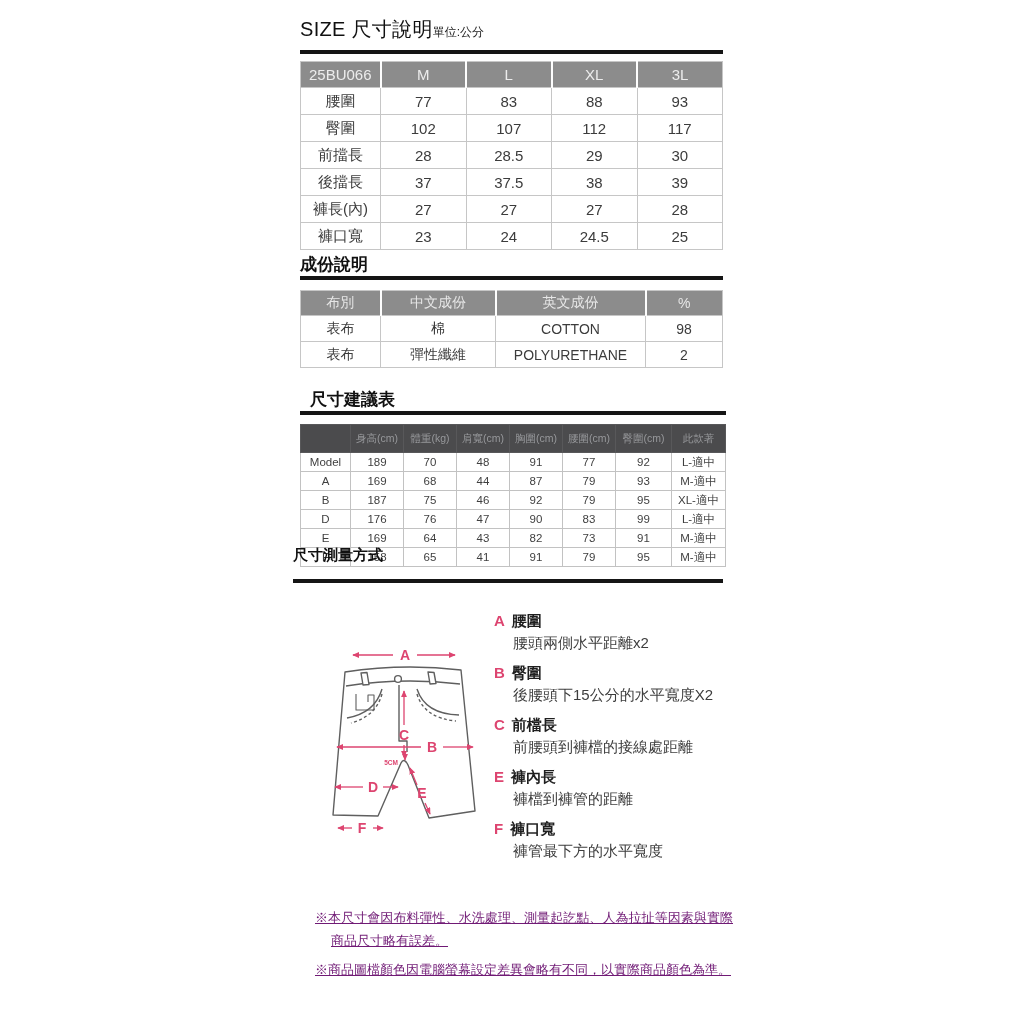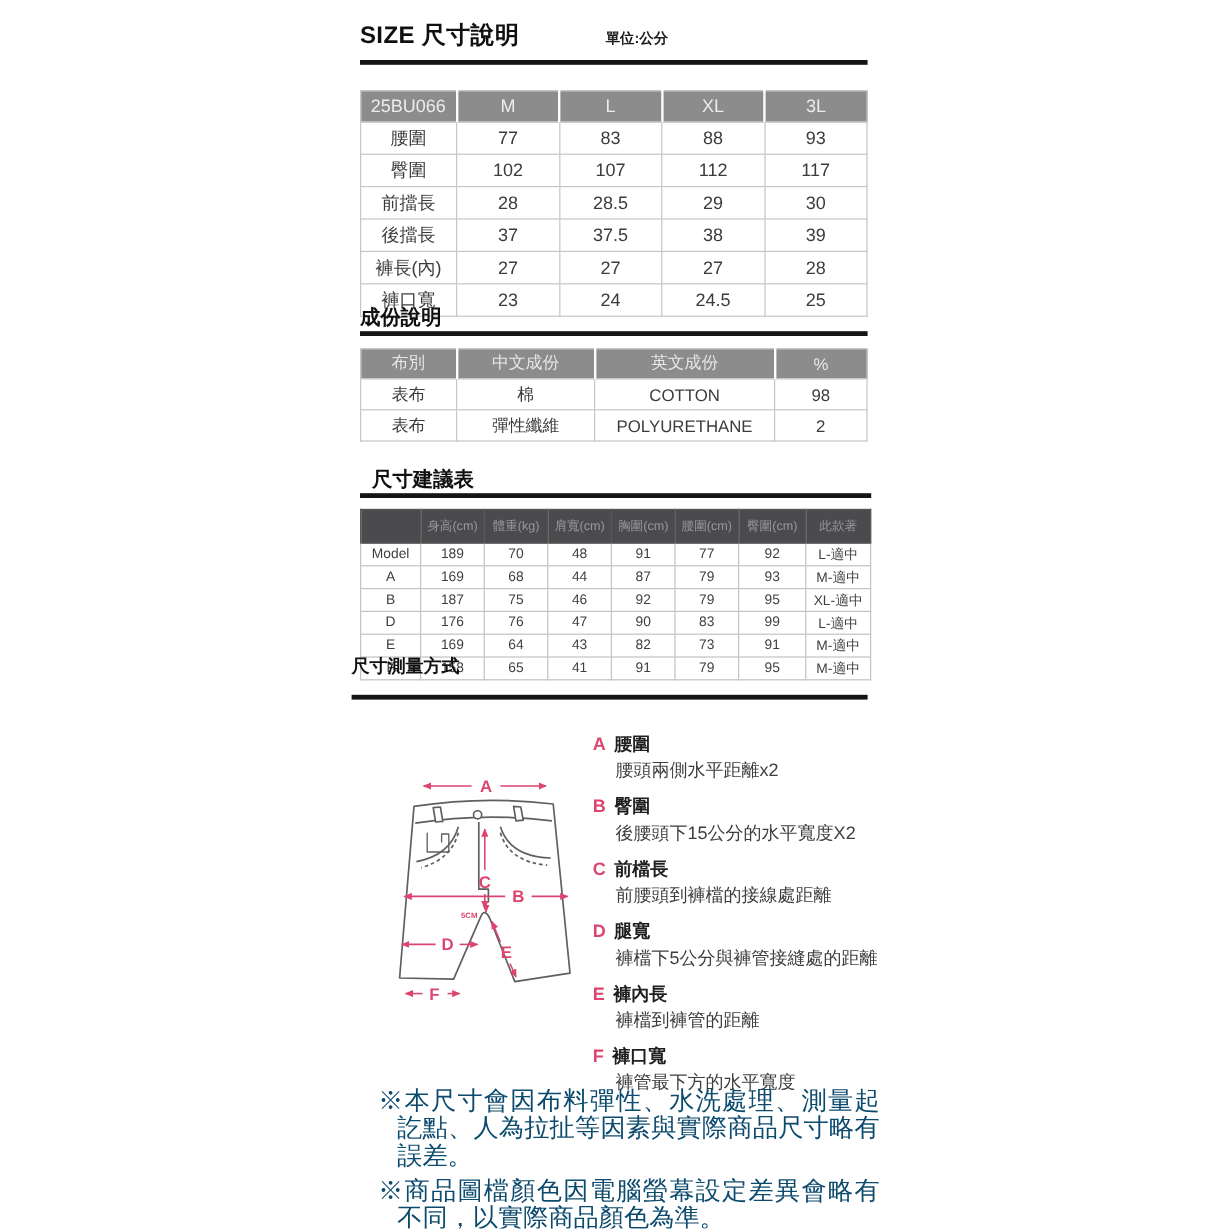--- a/index.html
+++ b/index.html
@@ -8,25 +8,25 @@
     position: relative; width: 1024px; height: 1024px; background: #fff;
     font-family: "Liberation Sans", sans-serif; color:#333; overflow: hidden;
   }
 
   
   .rule { border-bottom: 4px solid #151515; }
 
   
   .sec-size { position:absolute; left:300px; top:16px; width:423px; }
   .size-head { display:flex; align-items:flex-end; padding-bottom:7px; }
-  .size-head h1 { font-size:20px; font-weight:700; color:#101010; letter-spacing:.3px; }
-  .size-head .unit { font-size:12px; font-weight:700; color:#1c1c1c; margin-left:72px; padding-bottom:2px; }
+  .size-head h1 { font-size:20px; font-weight:400; color:#101010; letter-spacing:.3px; }
+  .size-head .unit { font-size:12px; font-weight:400; color:#1c1c1c; padding-bottom:2px; }
 
   table { border-collapse:collapse; width:100%; table-layout:fixed; }
-  .t1 { margin-top:21px; }
+  .t1 { margin-top:7px; }
   .t1 th { background:#8c8c8c; color:#ececec; font-weight:400; font-size:15px; height:26px; }
   .t1 th + th { border-left:2px solid #fdfdfd; }
   .t1 td { border:1px solid #c6c6c6; height:27px; text-align:center; font-size:15px; color:#3c3c3c; }
   .t1 { border:1px solid #c6c6c6; }
 
   
   .sec-comp { position:absolute; left:300px; top:253px; width:423px; }
   .sec-comp h2, .sec-sugg h2 { font-size:17px; font-weight:700; color:#101010; padding-bottom:0; }
   .t2 { margin-top:10px; border:1px solid #c6c6c6; }
   .t2 th { background:#8c8c8c; color:#e6e6e6; font-weight:400; font-size:14px; height:25px; }
@@ -51,22 +51,22 @@
   .mi .row1 { font-size:15px; font-weight:700; color:#1f1f1f; line-height:22px; }
   .mi .letter { color:#dd4570; font-weight:700; margin-right:7px; }
   .mi .desc { font-size:15px; color:#3d3d3d; line-height:21px; margin-left:19px; }
 
   
   .sec-rem { position:absolute; left:315px; top:896px; width:418px; }
   .brand-row { display:flex; align-items:baseline; }
   .brand { font-size:21px; font-weight:900; font-style:italic; color:#0d0d0d; letter-spacing:-.5px; }
   .rem-title { font-size:18px; font-weight:700; color:#ee1c59; margin-left:11px; }
   .notes { margin-top:10px; }
-  .notes p { font-size:21px; color:#0c4a6e; line-height:23px; margin-bottom:6px;
-             padding-left:16px; text-indent:-16px; text-align:justify; }
+  .notes p { font-size:13px; color:#701a75; line-height:23px; margin-bottom:6px;
+             padding-left:16px; text-indent:-16px; text-align:justify;text-decoration:underline; }
 
   text { font-family:"Liberation Sans", sans-serif; }
   .dl { fill:#dd4570; font-weight:700; font-size:14px; text-anchor:middle; }
   .dls { fill:#dd4570; font-weight:700; font-size:6.5px; text-anchor:middle; }
 </style>
 </head>
 <body>
 
 <div class="page">
 
@@ -321,24 +321,20 @@
     </div>
     <div class="mi">
       <div class="row1"><span class="letter">B</span><span>臀圍</span></div>
       <div class="desc">後腰頭下15公分的水平寬度X2</div>
     </div>
     <div class="mi">
       <div class="row1"><span class="letter">C</span><span>前檔長</span></div>
       <div class="desc">前腰頭到褲檔的接線處距離</div>
     </div>
     <div class="mi">
-      <div class="row1"><span class="letter">D</span><span>腿寬</span></div>
-      <div class="desc">褲檔下5公分與褲管接縫處的距離</div>
-    </div>
-    <div class="mi">
       <div class="row1"><span class="letter">E</span><span>褲內長</span></div>
       <div class="desc">褲檔到褲管的距離</div>
     </div>
     <div class="mi">
       <div class="row1"><span class="letter">F</span><span>褲口寬</span></div>
       <div class="desc">褲管最下方的水平寬度</div>
     </div>
   </div>
 
   <section class="sec-rem">

